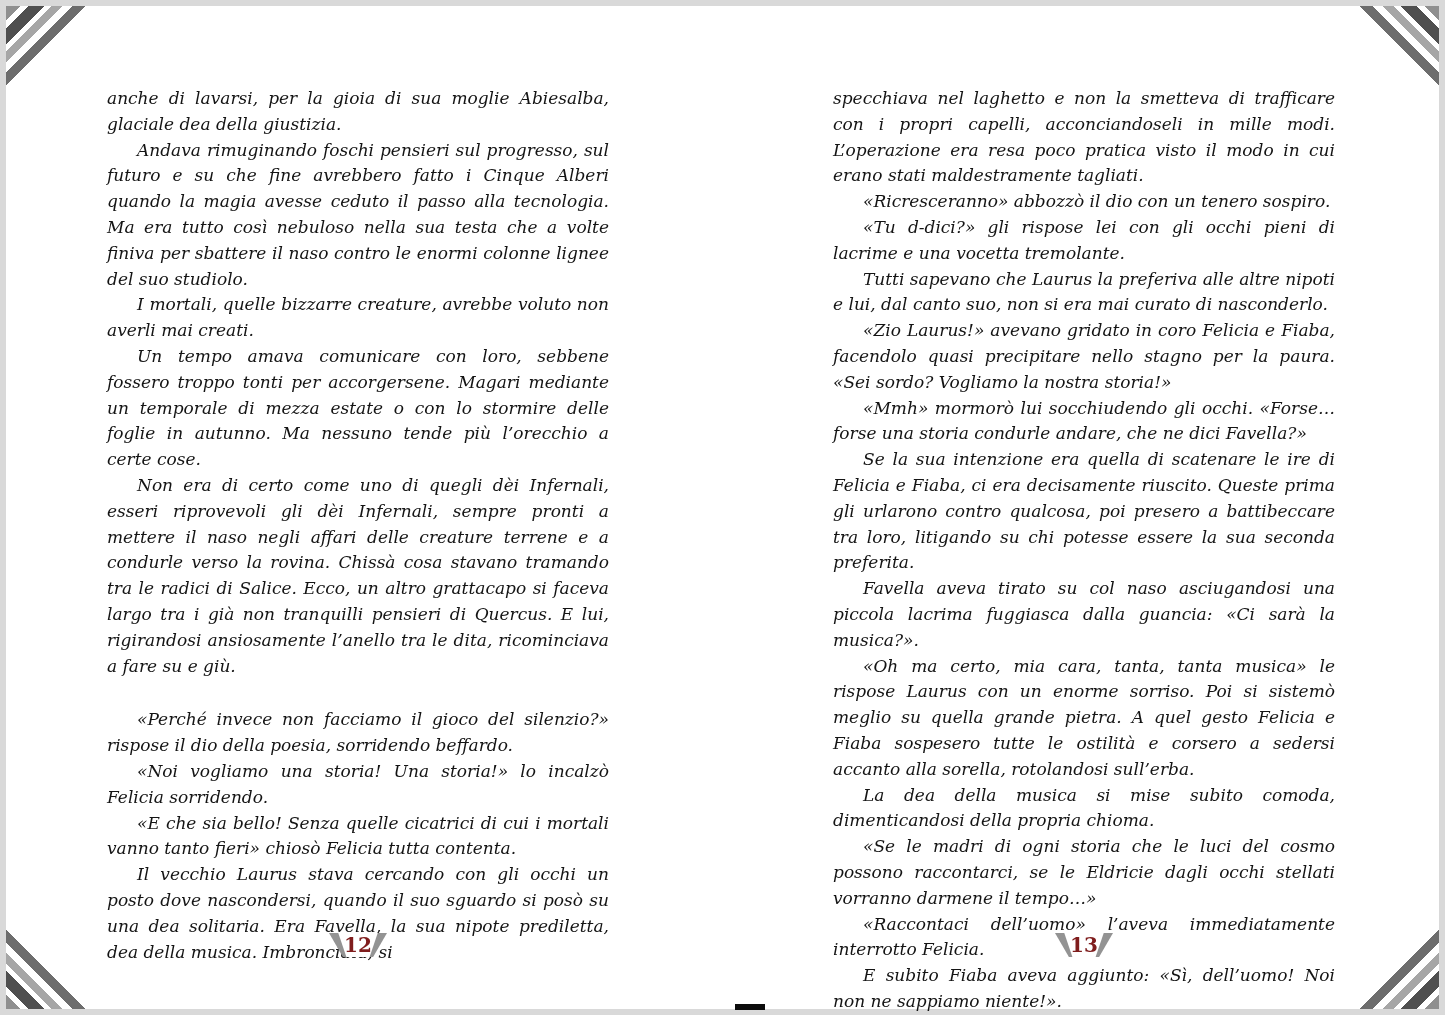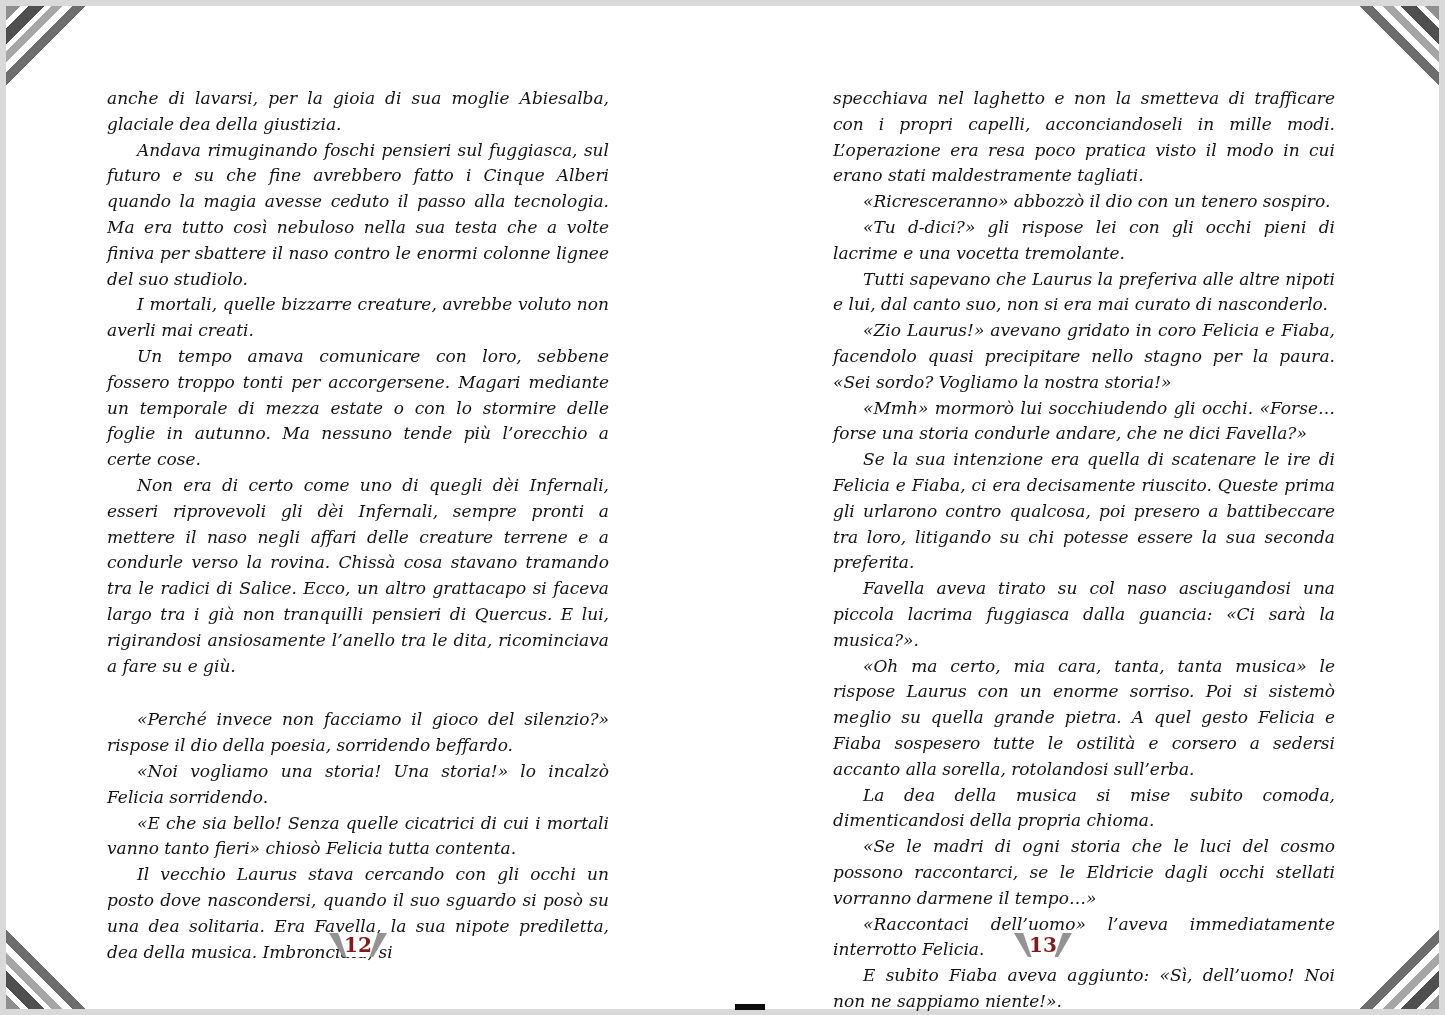--- a/index.html
+++ b/index.html
@@ -66,21 +66,21 @@
   .page-text p { margin:0; text-indent:30px; }
   .page-text p.no-indent { text-indent:0; }
   .page-text p.space-before { margin-top:28px; }
   
   .pagenum-badge {
     position:absolute;
     top:933px;
     width:58px; height:24px;
   }
   .pagenum-badge.left  { left:329px; }
-  .pagenum-badge.right { left:1014px; }
+  .pagenum-badge.right { left:1055px; }
   .pagenum-badge .wings {
     position:absolute; inset:0;
     background:#939393;
     clip-path:polygon(0 0, 100% 0, 76% 100%, 24% 100%);
   }
   .pagenum-badge .window {
     position:absolute; inset:0;
     background:#ffffff;
     clip-path:polygon(16% 0, 84% 0, 70% 100%, 30% 100%);
   }
@@ -103,21 +103,21 @@
 <div class="spread">
   <div class="paper"></div>
 
   <div class="corner tl"></div>
   <div class="corner tr"></div>
   <div class="corner bl"></div>
   <div class="corner br"></div>
 
   <div class="page-text left">
       <p class="no-indent">anche di lavarsi, per la gioia di sua moglie Abiesalba, glaciale dea della giustizia.</p>
-      <p>Andava rimuginando foschi pensieri sul fuggiasca, sul futuro e su che fine avrebbero fatto i Cinque Alberi quando la magia avesse ceduto il passo alla tecnologia. Ma era tutto così nebuloso nella sua testa che a volte finiva per sbattere il naso contro le enormi colonne lignee del suo studiolo.</p>
+      <p>Andava rimuginando foschi pensieri sul progresso, sul futuro e su che fine avrebbero fatto i Cinque Alberi quando la magia avesse ceduto il passo alla tecnologia. Ma era tutto così nebuloso nella sua testa che a volte finiva per sbattere il naso contro le enormi colonne lignee del suo studiolo.</p>
       <p>I mortali, quelle bizzarre creature, avrebbe voluto non averli mai creati.</p>
       <p>Un tempo amava comunicare con loro, sebbene fossero troppo tonti per accorgersene. Magari mediante un temporale di mezza estate o con lo stormire delle foglie in autunno. Ma nessuno tende più l’orecchio a certe cose.</p>
       <p>Non era di certo come uno di quegli dèi Infernali, esseri riprovevoli gli dèi Infernali, sempre pronti a mettere il naso negli affari delle creature terrene e a condurle verso la rovina. Chissà cosa stavano tramando tra le radici di Salice. Ecco, un altro grattacapo si faceva largo tra i già non tranquilli pensieri di Quercus. E lui, rigirandosi ansiosamente l’anello tra le dita, ricominciava a fare su e giù.</p>
       <p class="space-before">«Perché invece non facciamo il gioco del silenzio?» rispose il dio della poesia, sorridendo beffardo.</p>
       <p>«Noi vogliamo una storia! Una storia!» lo incalzò Felicia sorridendo.</p>
       <p>«E che sia bello! Senza quelle cicatrici di cui i mortali vanno tanto fieri» chiosò Felicia tutta contenta.</p>
       <p>Il vecchio Laurus stava cercando con gli occhi un posto dove nascondersi, quando il suo sguardo si posò su una dea solitaria. Era Favella, la sua nipote prediletta, dea della musica. Imbronciata, si</p>
     </div>
   <div class="page-text right">
       <p class="no-indent">specchiava nel laghetto e non la smetteva di trafficare con i propri capelli, acconciandoseli in mille modi. L’operazione era resa poco pratica visto il modo in cui erano stati maldestramente tagliati.</p>

